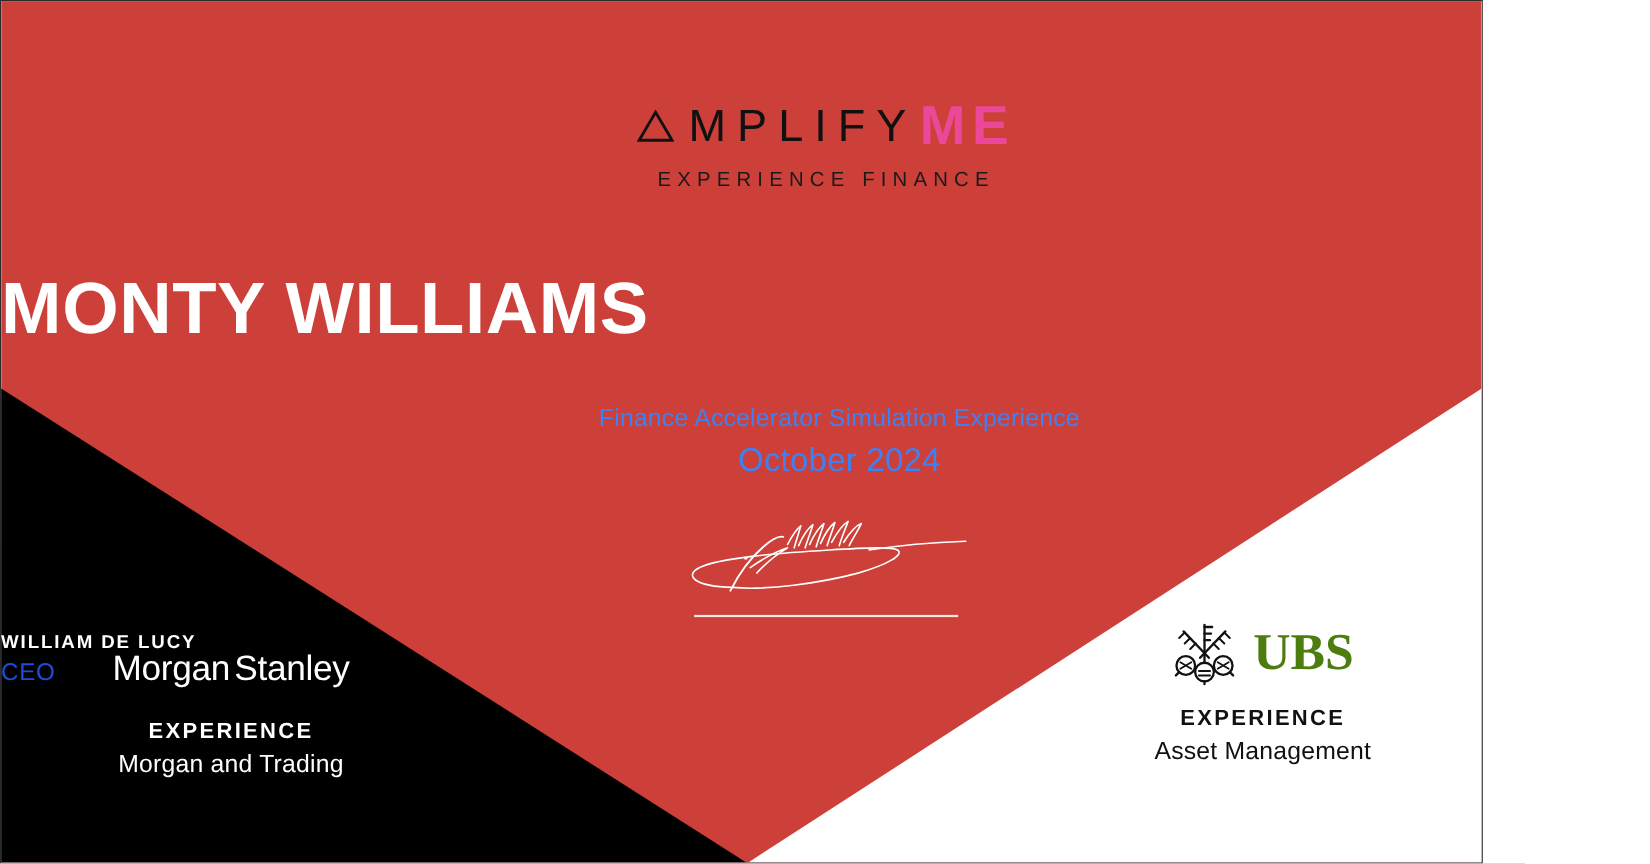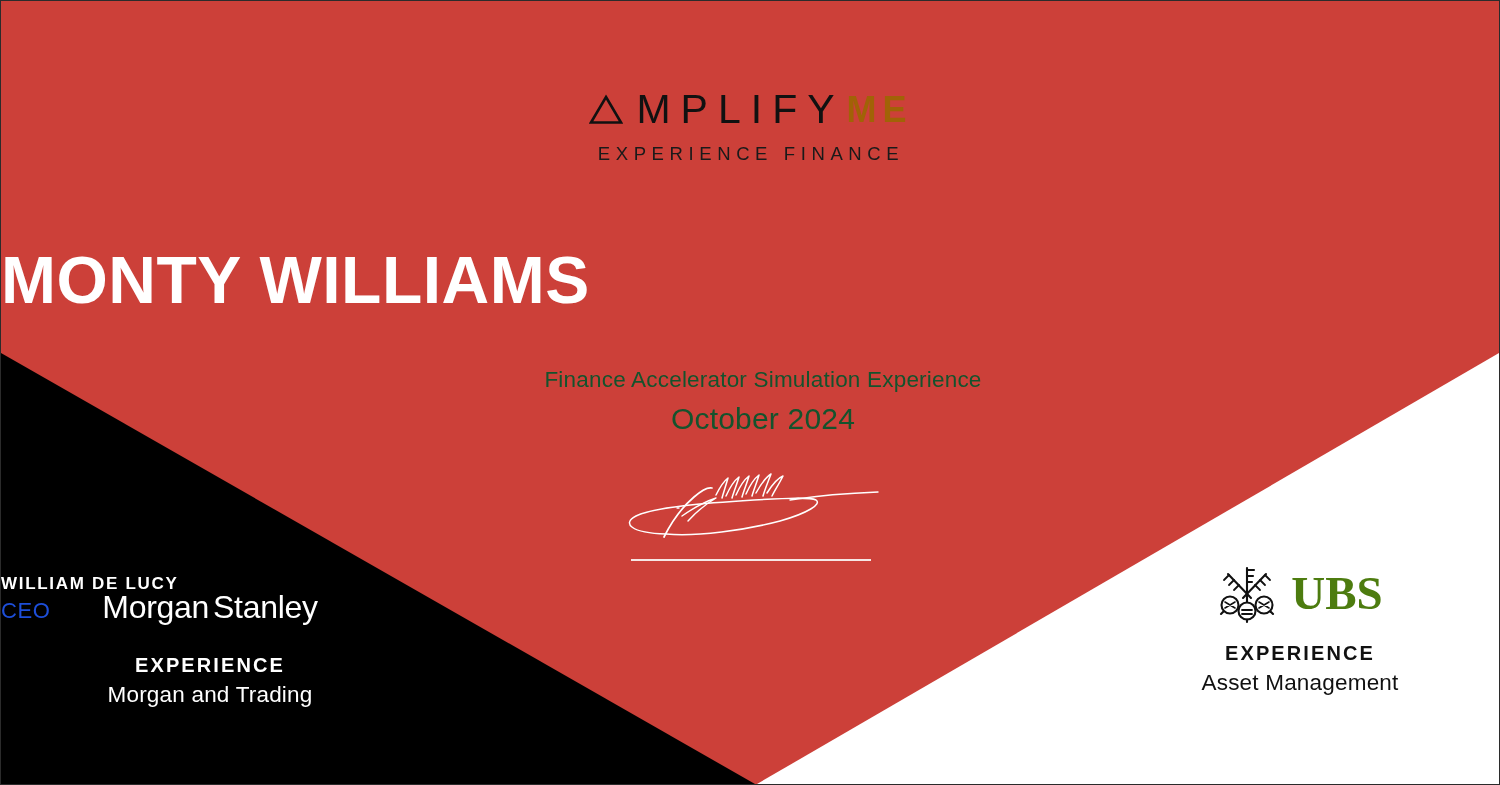--- a/index.html
+++ b/index.html
@@ -5,21 +5,21 @@
   * { margin:0; padding:0; box-sizing:border-box; }
   html, body {
     width:1500px; height:785px;
     background:#ffffff;
     font-family:"Liberation Sans", sans-serif;
     overflow:hidden;
   }
 
   #certificate {
     position:relative;
-    width:1500px; height:785px;
+    width:1348px; height:785px;
     background:#ffffff;
     overflow:hidden;
     border:1px solid #2b2b2b;
   }
 
   
   .bg-layer { position:absolute; inset:0; }
   .bg-svg   { display:block; width:100%; height:100%; }
 
   
@@ -30,40 +30,40 @@
   .logo-wordmark {
     display:inline-flex; align-items:center; justify-content:center;
     gap:0; color:#111111;
   }
   .logo-tri { display:block; margin-right:13px; }
   .logo-amplify {
     font-size:41px; font-weight:400; letter-spacing:10px;
     line-height:1; color:#111111;
   }
   .logo-me {
-    font-size:36px; font-weight:700; letter-spacing:6px;
-    line-height:1; color:#a16207; margin-left:2px;
+    font-size:50px; font-weight:700; letter-spacing:6px;
+    line-height:1; color:#ec4899; margin-left:2px;
   }
   .logo-tagline {
     margin-top:13px; font-size:18.5px; font-weight:400;
     letter-spacing:5.6px; color:#1a1a1a;
   }
 
   
   .recipient {
     position:absolute; left:0; top:243px; width:1500px;
     text-align:left; z-index:5;
     font-size:66px; font-weight:700; letter-spacing:0.5px;
     color:#ffffff; line-height:1.12;
   }
 
   
   .course-block {
     position:absolute; left:0; top:366px; width:1500px;
-    text-align:center; z-index:5; color:#14532d;padding-left:24px;
+    text-align:center; z-index:5; color:#3b82f6;padding-left:24px;
   }
   .course-name { font-size:22.5px; font-weight:400; letter-spacing:0.2px; }
   .course-date { margin-top:9px; font-size:30px; font-weight:400; letter-spacing:0.2px; }
 
   
   .sig-block {
     position:absolute; left:0; top:470px; width:1500px;
     text-align:left; z-index:5;
   }
   .sig-mark { display:block; margin:0 auto; }

